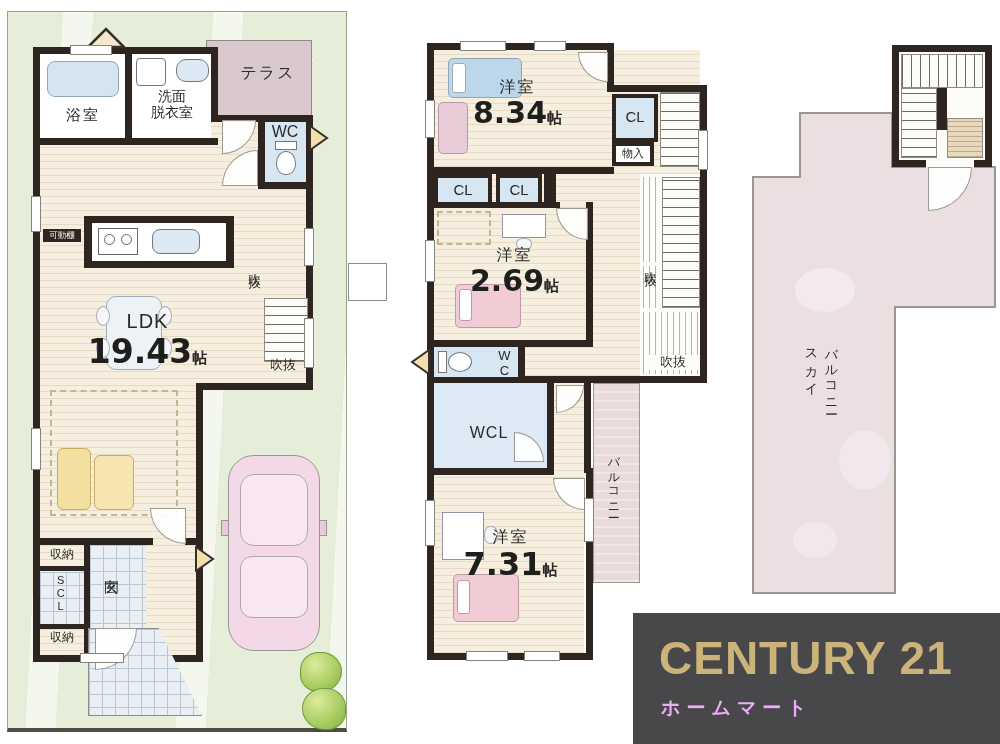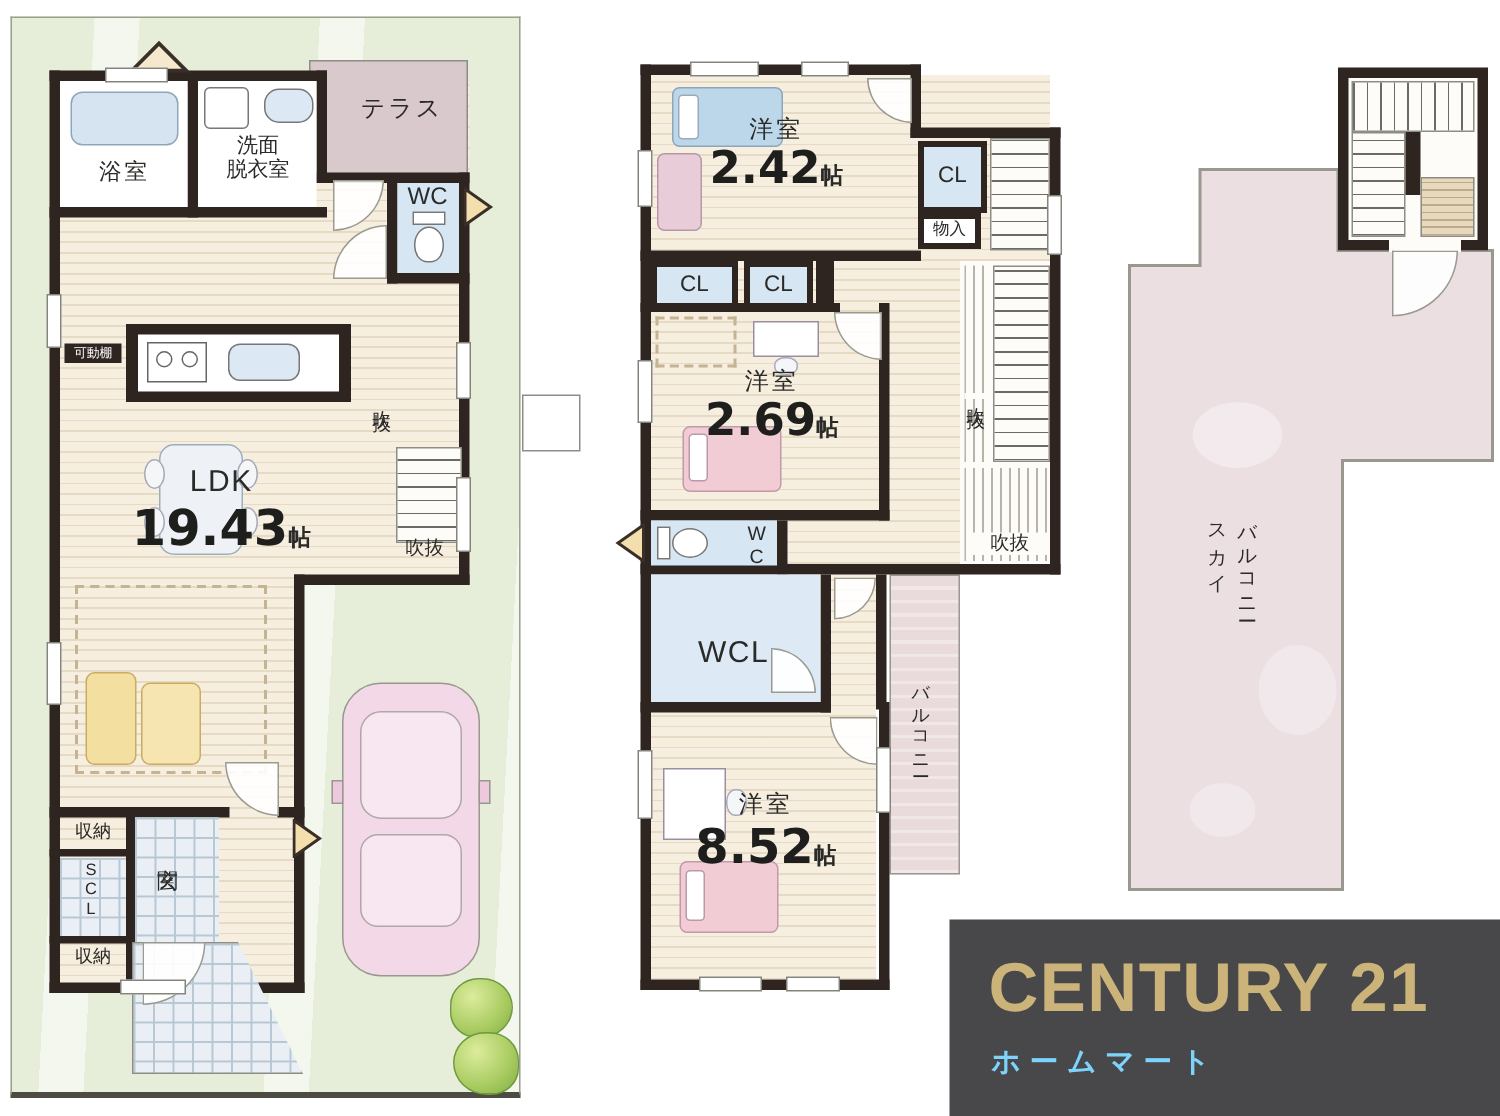--- a/index.html
+++ b/index.html
@@ -183,21 +183,21 @@
   <div class="w" style="left:427px;top:468px;width:127px;height:7px;"></div>
   <div class="w" style="left:586px;top:468px;width:7px;height:192px;"></div>
   <div class="w" style="left:427px;top:653px;width:166px;height:7px;"></div>
   <div class="w" style="left:494px;top:387px;width:7px;height:28px;"></div>
 
   <div class="furn" style="left:448px;top:58px;width:74px;height:40px;background:#bcd7ea;border:1.5px solid #8fa5b8;border-radius:5px;"></div>
   <div class="furn" style="left:452px;top:63px;width:14px;height:30px;background:#fff;border:1px solid #9ab;border-radius:3px;"></div>
   <div class="furn" style="left:438px;top:102px;width:30px;height:52px;background:#e8cdd8;border:1.5px solid #b898a8;border-radius:5px;"></div>
   <div class="lbl" style="left:455px;top:78px;width:125px;z-index:3;">
     <div style="font-size:16px;letter-spacing:2px;">洋室</div>
-    <div><span class="num" style="font-size:30px;">2.42</span><span class="unit">帖</span></div>
+    <div><span class="num" style="font-size:30px;">8.34</span><span class="unit">帖</span></div>
   </div>
 
   <div class="bluebox" style="left:612px;top:94px;width:46px;height:48px;"></div>
   <div class="lbl" style="left:612px;top:108px;width:46px;font-size:15px;">CL</div>
   <div class="whitebox" style="left:612px;top:142px;width:42px;height:24px;"></div>
   <div class="lbl" style="left:611px;top:147px;width:44px;font-size:11px;">物入</div>
   <div class="treads" style="position:absolute;left:660px;top:92px;width:40px;height:75px;"></div>
 
   <div class="bluebox" style="left:434px;top:174px;width:58px;height:32px;"></div>
   <div class="lbl" style="left:434px;top:181px;width:58px;font-size:15px;">CL</div>
@@ -216,29 +216,29 @@
 
   <div class="a blue" style="left:434px;top:347px;width:84px;height:30px;"></div>
   <div class="furn" style="left:438px;top:351px;width:9px;height:22px;background:#fff;border:1px solid #777;"></div>
   <div class="furn" style="left:448px;top:352px;width:24px;height:20px;background:#fff;border:1px solid #777;border-radius:50% 50% 50% 50%;"></div>
   <div class="lbl vt" style="left:496px;top:348px;font-size:13px;letter-spacing:0;">WC</div>
   <svg class="a" style="left:410px;top:349px;" width="20" height="26">
     <polygon points="19,1 2,13 19,25" fill="#f3dfad" stroke="#3a2f28" stroke-width="2"></polygon>
   </svg>
 
   <div class="a" style="left:434px;top:383px;width:113px;height:85px;background:#ddeaf5;"></div>
-  <div class="lbl" style="left:434px;top:424px;width:110px;font-size:20px;letter-spacing:1px;">WCL</div>
+  <div class="lbl" style="left:434px;top:424px;width:110px;font-size:16px;letter-spacing:1px;">WCL</div>
 
   <div class="furn" style="left:442px;top:512px;width:42px;height:48px;background:#fff;border:1.5px solid #9a8fa0;"></div>
   <div class="furn" style="left:484px;top:526px;width:14px;height:18px;background:#f4f6f8;border:1px solid #aab;border-radius:45%;"></div>
   <div class="furn" style="left:453px;top:574px;width:66px;height:48px;background:#f2ccd4;border:1.5px solid #c09aa8;border-radius:5px;"></div>
   <div class="furn" style="left:457px;top:580px;width:13px;height:34px;background:#fff;border:1px solid #b9a;border-radius:3px;"></div>
   <div class="lbl" style="left:448px;top:528px;width:125px;z-index:3;">
     <div style="font-size:16px;letter-spacing:2px;">洋室</div>
-    <div><span class="num" style="font-size:32px;">8.52</span><span class="unit">帖</span></div>
+    <div><span class="num" style="font-size:32px;">7.31</span><span class="unit">帖</span></div>
   </div>
 
   <div class="arc" style="left:578px;top:52px;width:30px;height:30px;border-radius:0 0 0 100%;"></div>
   <div class="arc" style="left:556px;top:208px;width:32px;height:32px;border-radius:0 0 0 100%;"></div>
   <div class="arc" style="left:553px;top:478px;width:32px;height:32px;border-radius:0 0 0 100%;"></div>
   <div class="arc" style="left:514px;top:432px;width:30px;height:30px;border-radius:0 100% 0 0;"></div>
   <div class="arc" style="left:556px;top:385px;width:28px;height:28px;border-radius:0 0 100% 0;"></div>
   <div class="win" style="left:460px;top:41px;width:46px;height:10px;"></div>
   <div class="win" style="left:534px;top:41px;width:32px;height:10px;"></div>
   <div class="win" style="left:425px;top:100px;width:10px;height:38px;"></div>
@@ -264,16 +264,16 @@
   <div class="treads-v" style="position:absolute;left:901px;top:54px;width:82px;height:34px;"></div>
   <div class="treads" style="position:absolute;left:901px;top:88px;width:36px;height:70px;"></div>
   <div class="w" style="left:937px;top:88px;width:10px;height:42px;"></div>
   <div class="a" style="left:947px;top:118px;width:36px;height:40px;background:#e8d9bd;border:1px solid #8d8d85;box-sizing:border-box;
        background-image:repeating-linear-gradient(0deg,rgba(120,100,70,.4) 0 1px,transparent 1px 5px);"></div>
   <div class="a" style="left:926px;top:160px;width:48px;height:8px;background:#fdfcf8;"></div>
   <div class="arc" style="left:928px;top:167px;width:44px;height:44px;border-radius:0 0 100% 0;"></div>
 
   <div class="a" style="left:633px;top:613px;width:367px;height:131px;background:#48484a;">
     <div style="position:absolute;left:26px;top:18px;font-size:46px;font-weight:bold;letter-spacing:1px;color:#cbb37a;font-family:'Liberation Sans',sans-serif;">CENTURY 21</div>
-    <div style="position:absolute;left:28px;top:82px;font-size:19px;letter-spacing:6px;font-weight:bold;color:#7dd3fc;">ホームマート</div>
+    <div style="position:absolute;left:28px;top:82px;font-size:19px;letter-spacing:6px;font-weight:bold;color:#f0abfc;">ホームマート</div>
   </div>
 
 </div>
 
 </body></html>

